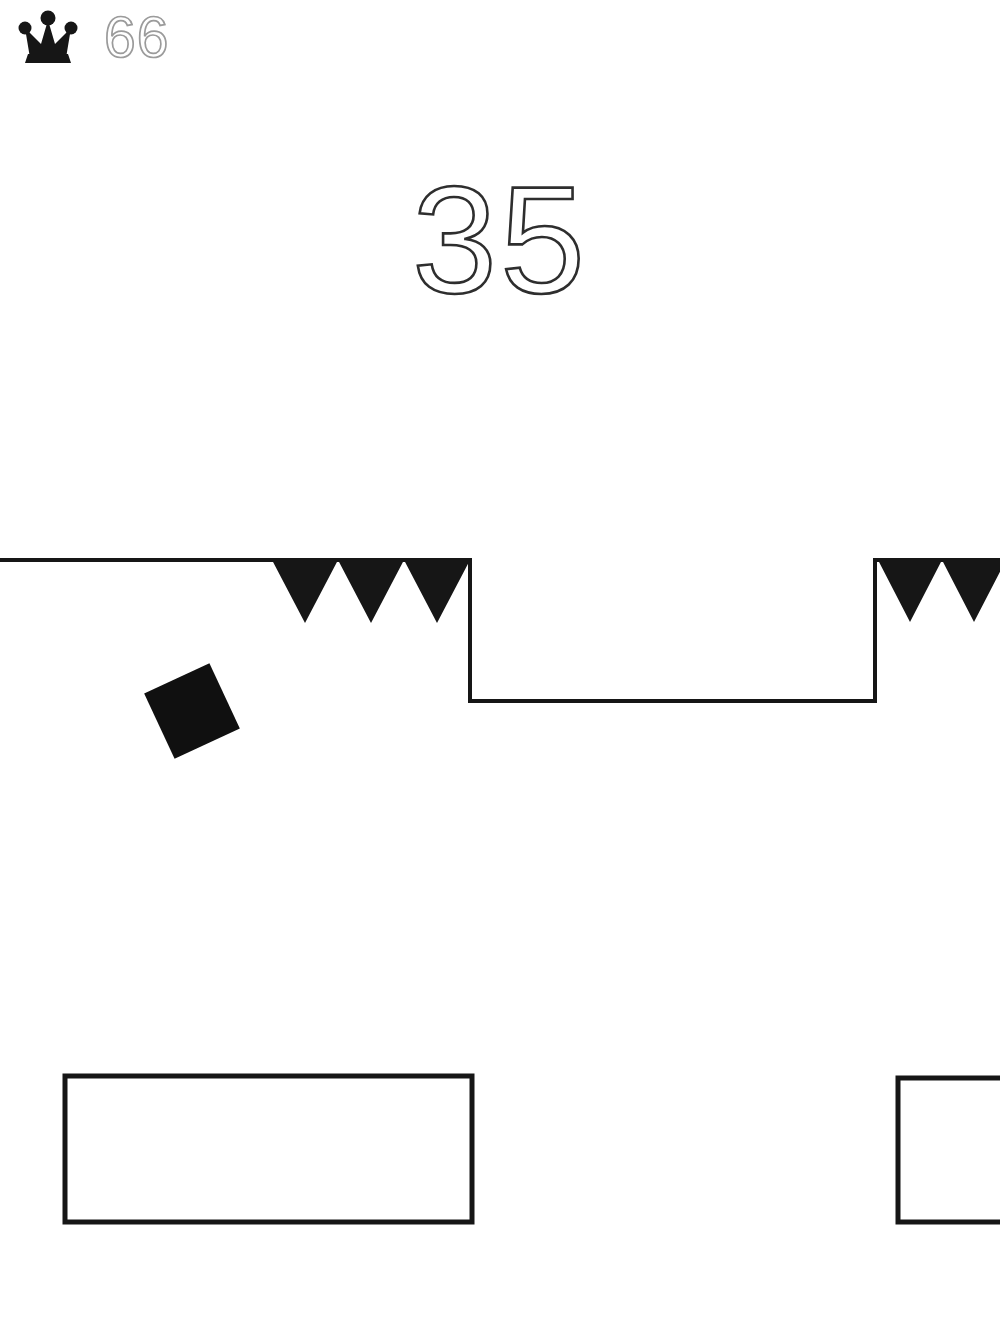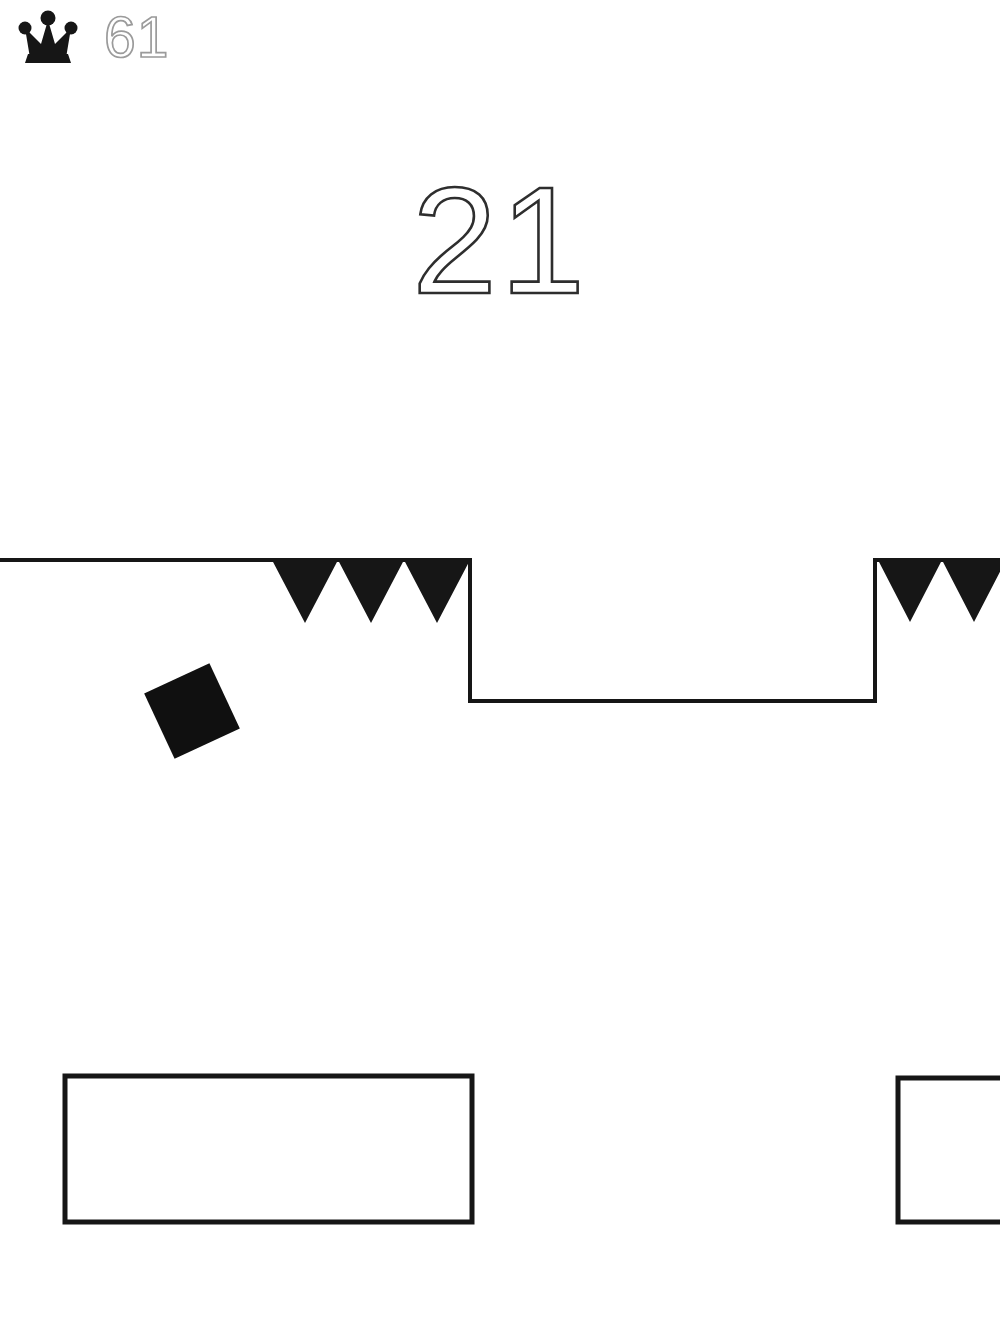--- a/index.html
+++ b/index.html
@@ -65,24 +65,24 @@
   <div class="hud">
     <svg class="crown" viewBox="0 0 60 58" aria-hidden="true">
       <g fill="#161616">
         <polygon points="7,20 23,36 30,12 37,36 53,20 48,50 12,50"></polygon>
         <polygon points="10,46 50,46 53,55 7,55"></polygon>
         <circle cx="7" cy="20" r="6.5"></circle>
         <circle cx="30" cy="10" r="7.5"></circle>
         <circle cx="53" cy="20" r="6.5"></circle>
       </g>
     </svg>
-    <span class="best-score">61</span>
+    <span class="best-score">66</span>
   </div>
 
-  <div class="current-score">21</div>
+  <div class="current-score">35</div>
 
   <svg class="scene" id="scene-svg" xmlns="http://www.w3.org/2000/svg" viewBox="0 0 1000 1334">
       <path d="M0,560 H470 V701 H875 V560 H1002" fill="none" stroke="#161616" stroke-width="4"></path>
       <polygon points="272,560 305,623 338,560 371,623 404,560 437,623 470,560" fill="#161616"></polygon>
       <polygon points="878,560 910,622 942,560 974,622 1006,560" fill="#161616"></polygon>
       <rect x="156" y="675" width="72" height="72" fill="#101010" transform="rotate(-25 192 711)"></rect>
       <rect x="65" y="1076" width="407" height="146" fill="#ffffff" stroke="#161616" stroke-width="5"></rect>
       <rect x="898" y="1078" width="150" height="144" fill="#ffffff" stroke="#161616" stroke-width="5"></rect>
     </svg>
 

